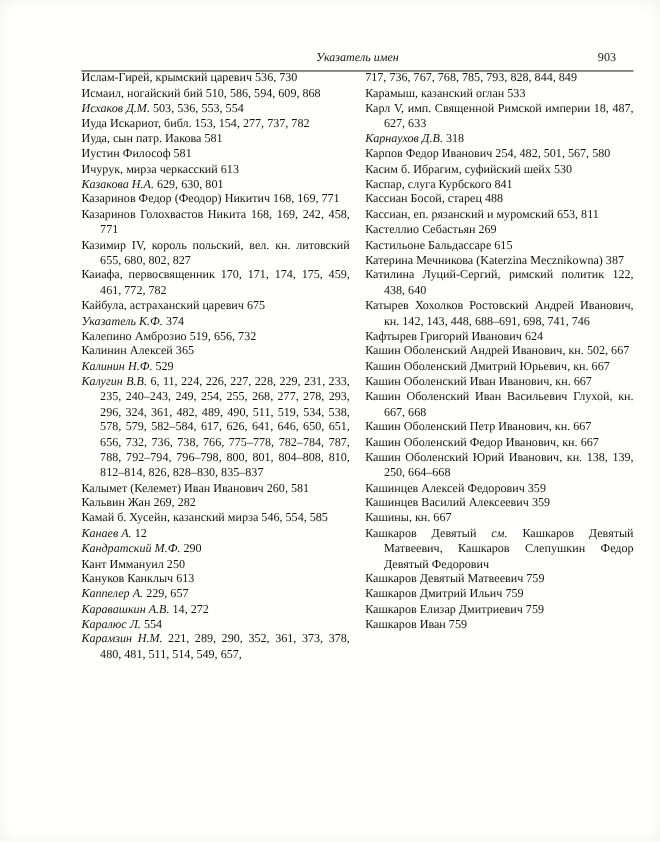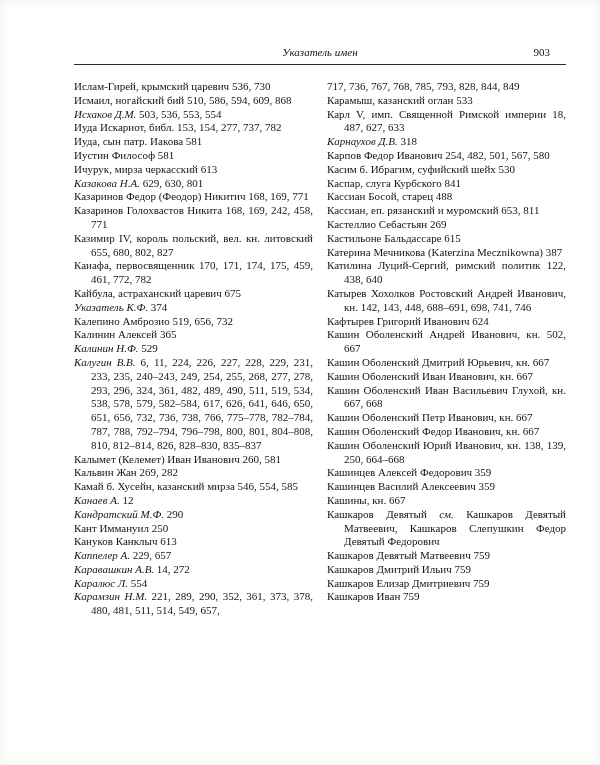--- a/index.html
+++ b/index.html
@@ -7,21 +7,21 @@
     padding: 0;
     background: #ffffff;
   }
   .page {
     position: relative;
     width: 600px;
     height: 765px;
     box-sizing: border-box;
     background: #fffffe;
     box-shadow: inset 0 0 14px rgba(0,0,0,0.06);
-    padding: 46px 34px 16px 74px;
+    padding: 46px 24px 16px 74px;
     font-family: "Liberation Serif", "DejaVu Serif", serif;
     font-size: 11px;
     line-height: 13.8px;
     color: #151515;
     overflow: hidden;
   }
   .header {
     position: relative;
     height: 14px;
   }
@@ -37,21 +37,20 @@
     right: 16px;
     top: 0;
   }
   .rule {
     border-bottom: 1px solid #2a2a2a;
     margin-top: 4px;
   }
   .columns {
     display: flex;
     gap: 14px;
-    margin-top: 15px;
   }
   .col {
     flex: 1 1 0;
     min-width: 0;
   }
   .entry {
     padding-left: 17px;
     text-indent: -17px;
     text-align: justify;
   }

